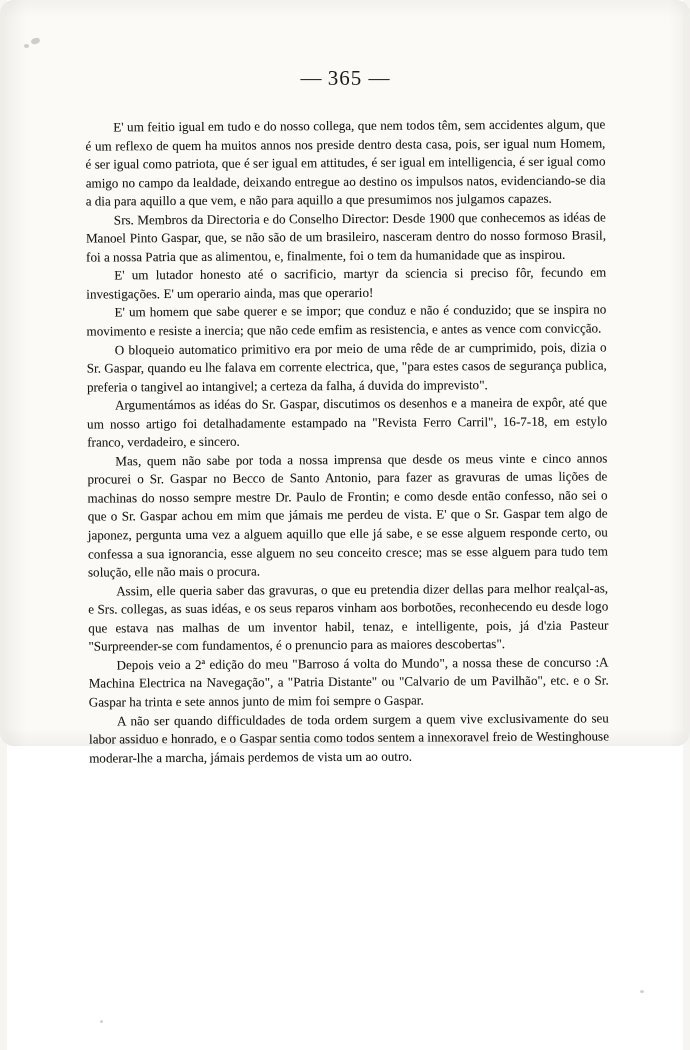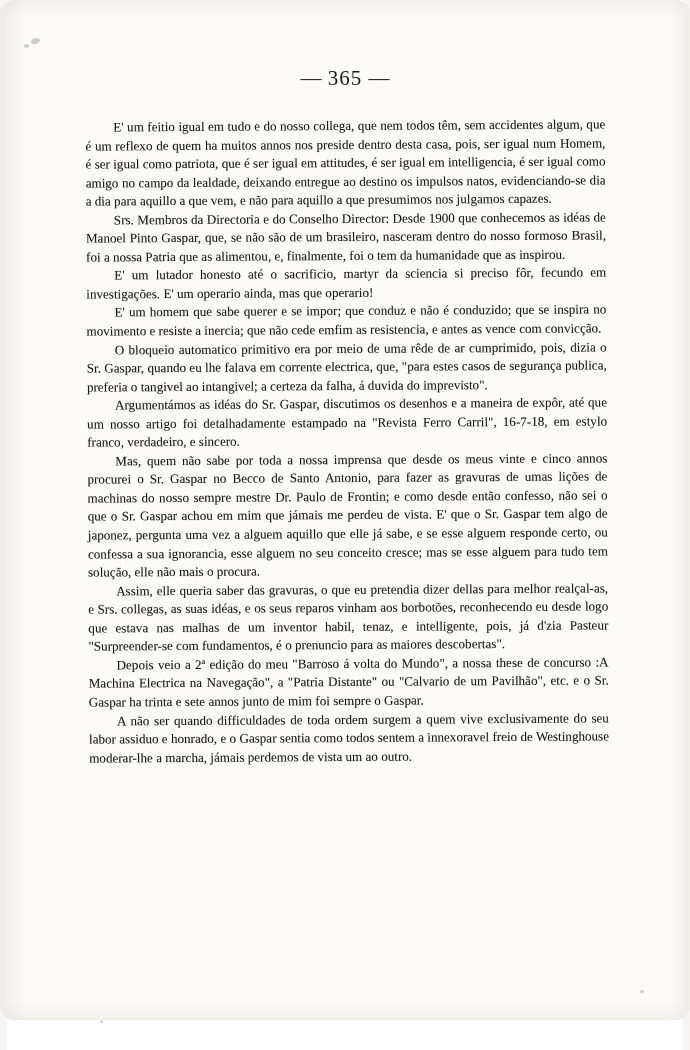--- a/index.html
+++ b/index.html
@@ -9,21 +9,21 @@
   }
   body {
     width: 690px;
     height: 1050px;
     overflow: hidden;
     font-family: "Liberation Serif", serif;
   }
   .page {
     position: relative;
     width: 690px;
-    height: 1020px;
+    height: 746px;
     background: #fbfaf7;
     box-sizing: border-box;
     
     background-image:
       linear-gradient(to right, rgba(0,0,0,0.055) 0px, rgba(0,0,0,0.0) 26px),
       linear-gradient(to left, rgba(0,0,0,0.045) 0px, rgba(0,0,0,0.0) 22px),
       linear-gradient(to bottom, rgba(0,0,0,0.035) 0px, rgba(0,0,0,0.0) 18px),
       linear-gradient(to top, rgba(0,0,0,0.04) 0px, rgba(0,0,0,0.0) 18px);
     border-radius: 14px;
   }

